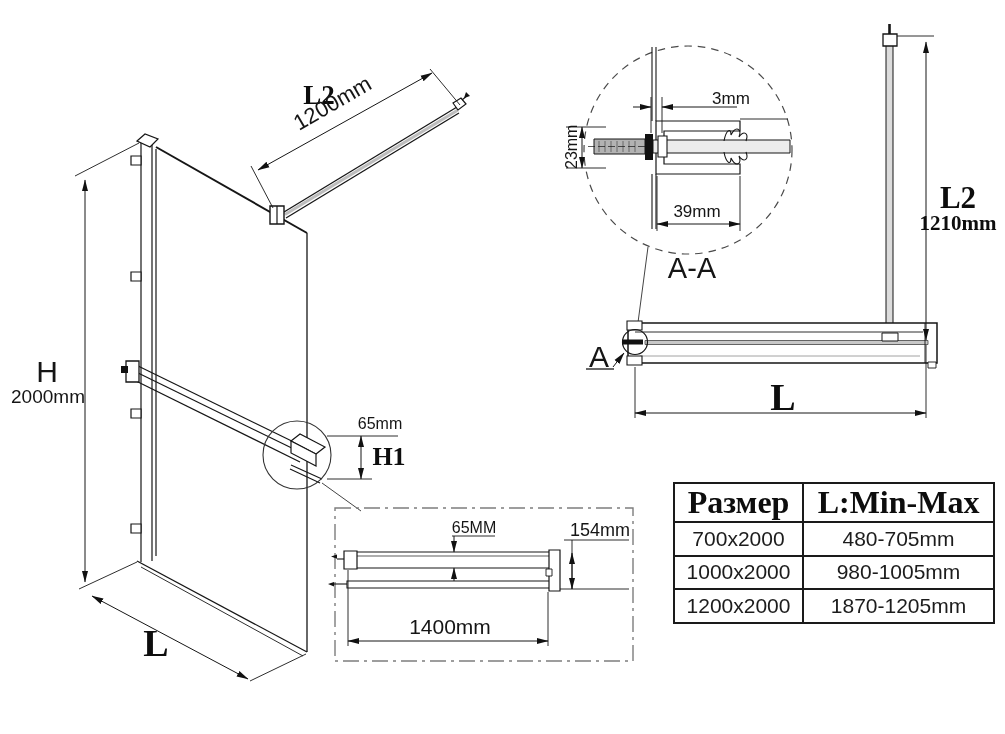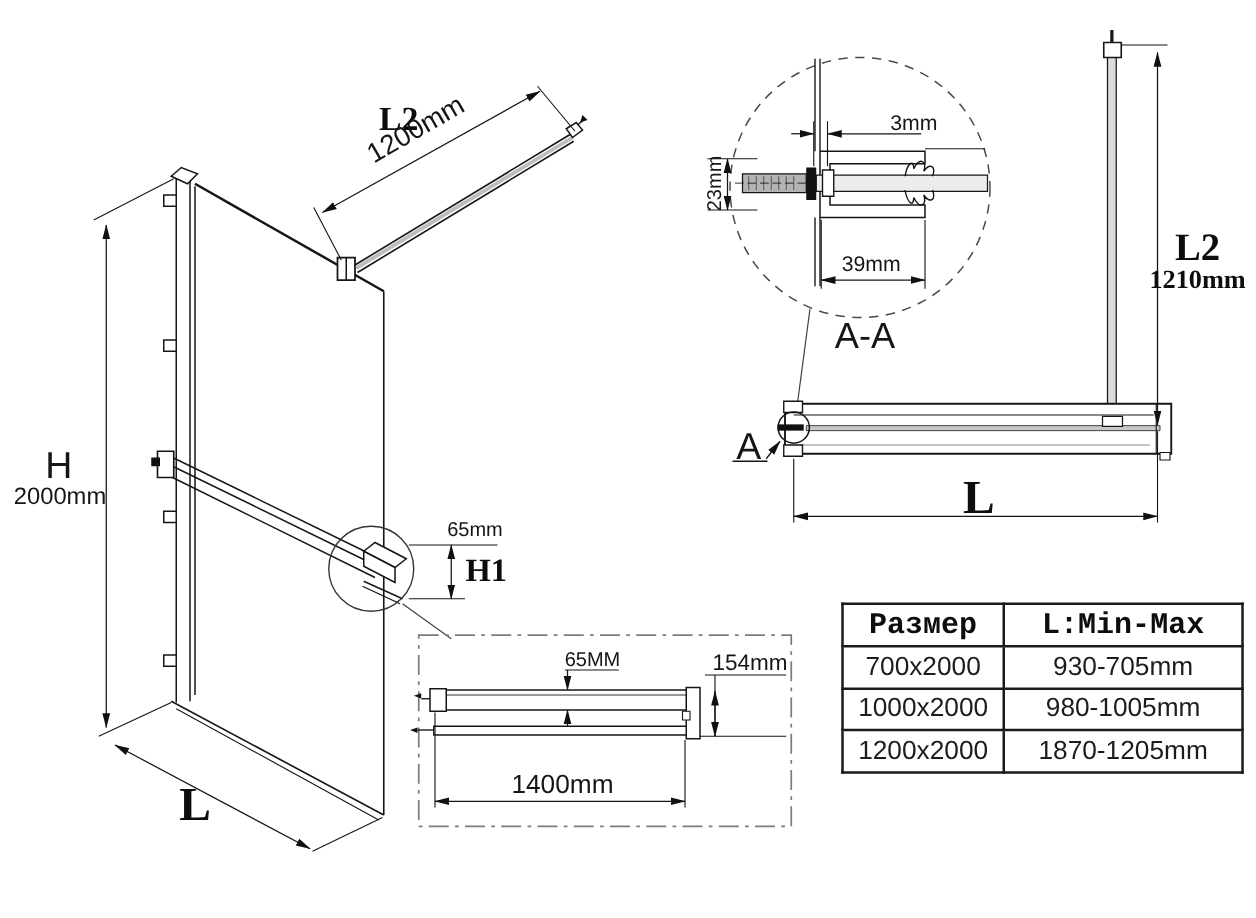--- a/index.html
+++ b/index.html
@@ -6,21 +6,21 @@
   #stage{position:relative;width:1005px;height:734px;background:#ffffff;overflow:hidden;
          font-family:"Liberation Sans",sans-serif;}
   svg{position:absolute;left:0;top:0;}
   svg line, svg path, svg rect, svg circle, svg polygon, svg polyline{vector-effect:non-scaling-stroke;}
   .t-sans{font-family:"Liberation Sans",sans-serif;fill:#151515;}
   .t-serifb{font-family:"Liberation Serif",serif;font-weight:bold;fill:#0d0d0d;}
   
   .spec-table{position:absolute;left:673px;top:482px;width:322px;border-collapse:collapse;
               table-layout:fixed;background:#fff;}
   .spec-table th,.spec-table td{border:2px solid #1a1a1a;text-align:center;vertical-align:middle;padding:0;}
-  .spec-table th{height:32px;font-family:Liberation Mono, monospace;font-weight:bold;font-size:24px;color:#0d0d0d;}
+  .spec-table th{height:32px;font-family:Liberation Serif, serif;font-weight:bold;font-size:32px;color:#0d0d0d;}
   .spec-table td{height:31.5px;font-family:"Liberation Sans",sans-serif;font-size:21px;color:#1c1c1c;}
   .col-size{width:127px;}
 </style>
 </head>
 <body>
 
 <div id="stage">
 <svg width="1005" height="734" viewBox="0 0 1005 734">
   <defs>
     <marker id="arr" viewBox="0 0 12 8" refX="11.4" refY="4" markerWidth="12" markerHeight="8" orient="auto-start-reverse" markerUnits="userSpaceOnUse">
@@ -246,21 +246,21 @@
 <table class="spec-table">
   <thead>
     <tr>
       <th class="col-size">Размер</th>
       <th>L:Min-Max</th>
     </tr>
   </thead>
   <tbody>
     <tr>
       <td>700x2000</td>
-      <td>930-705mm</td>
+      <td>480-705mm</td>
     </tr>
     <tr>
       <td>1000x2000</td>
       <td>980-1005mm</td>
     </tr>
     <tr>
       <td>1200x2000</td>
       <td>1870-1205mm</td>
     </tr>
   </tbody>

